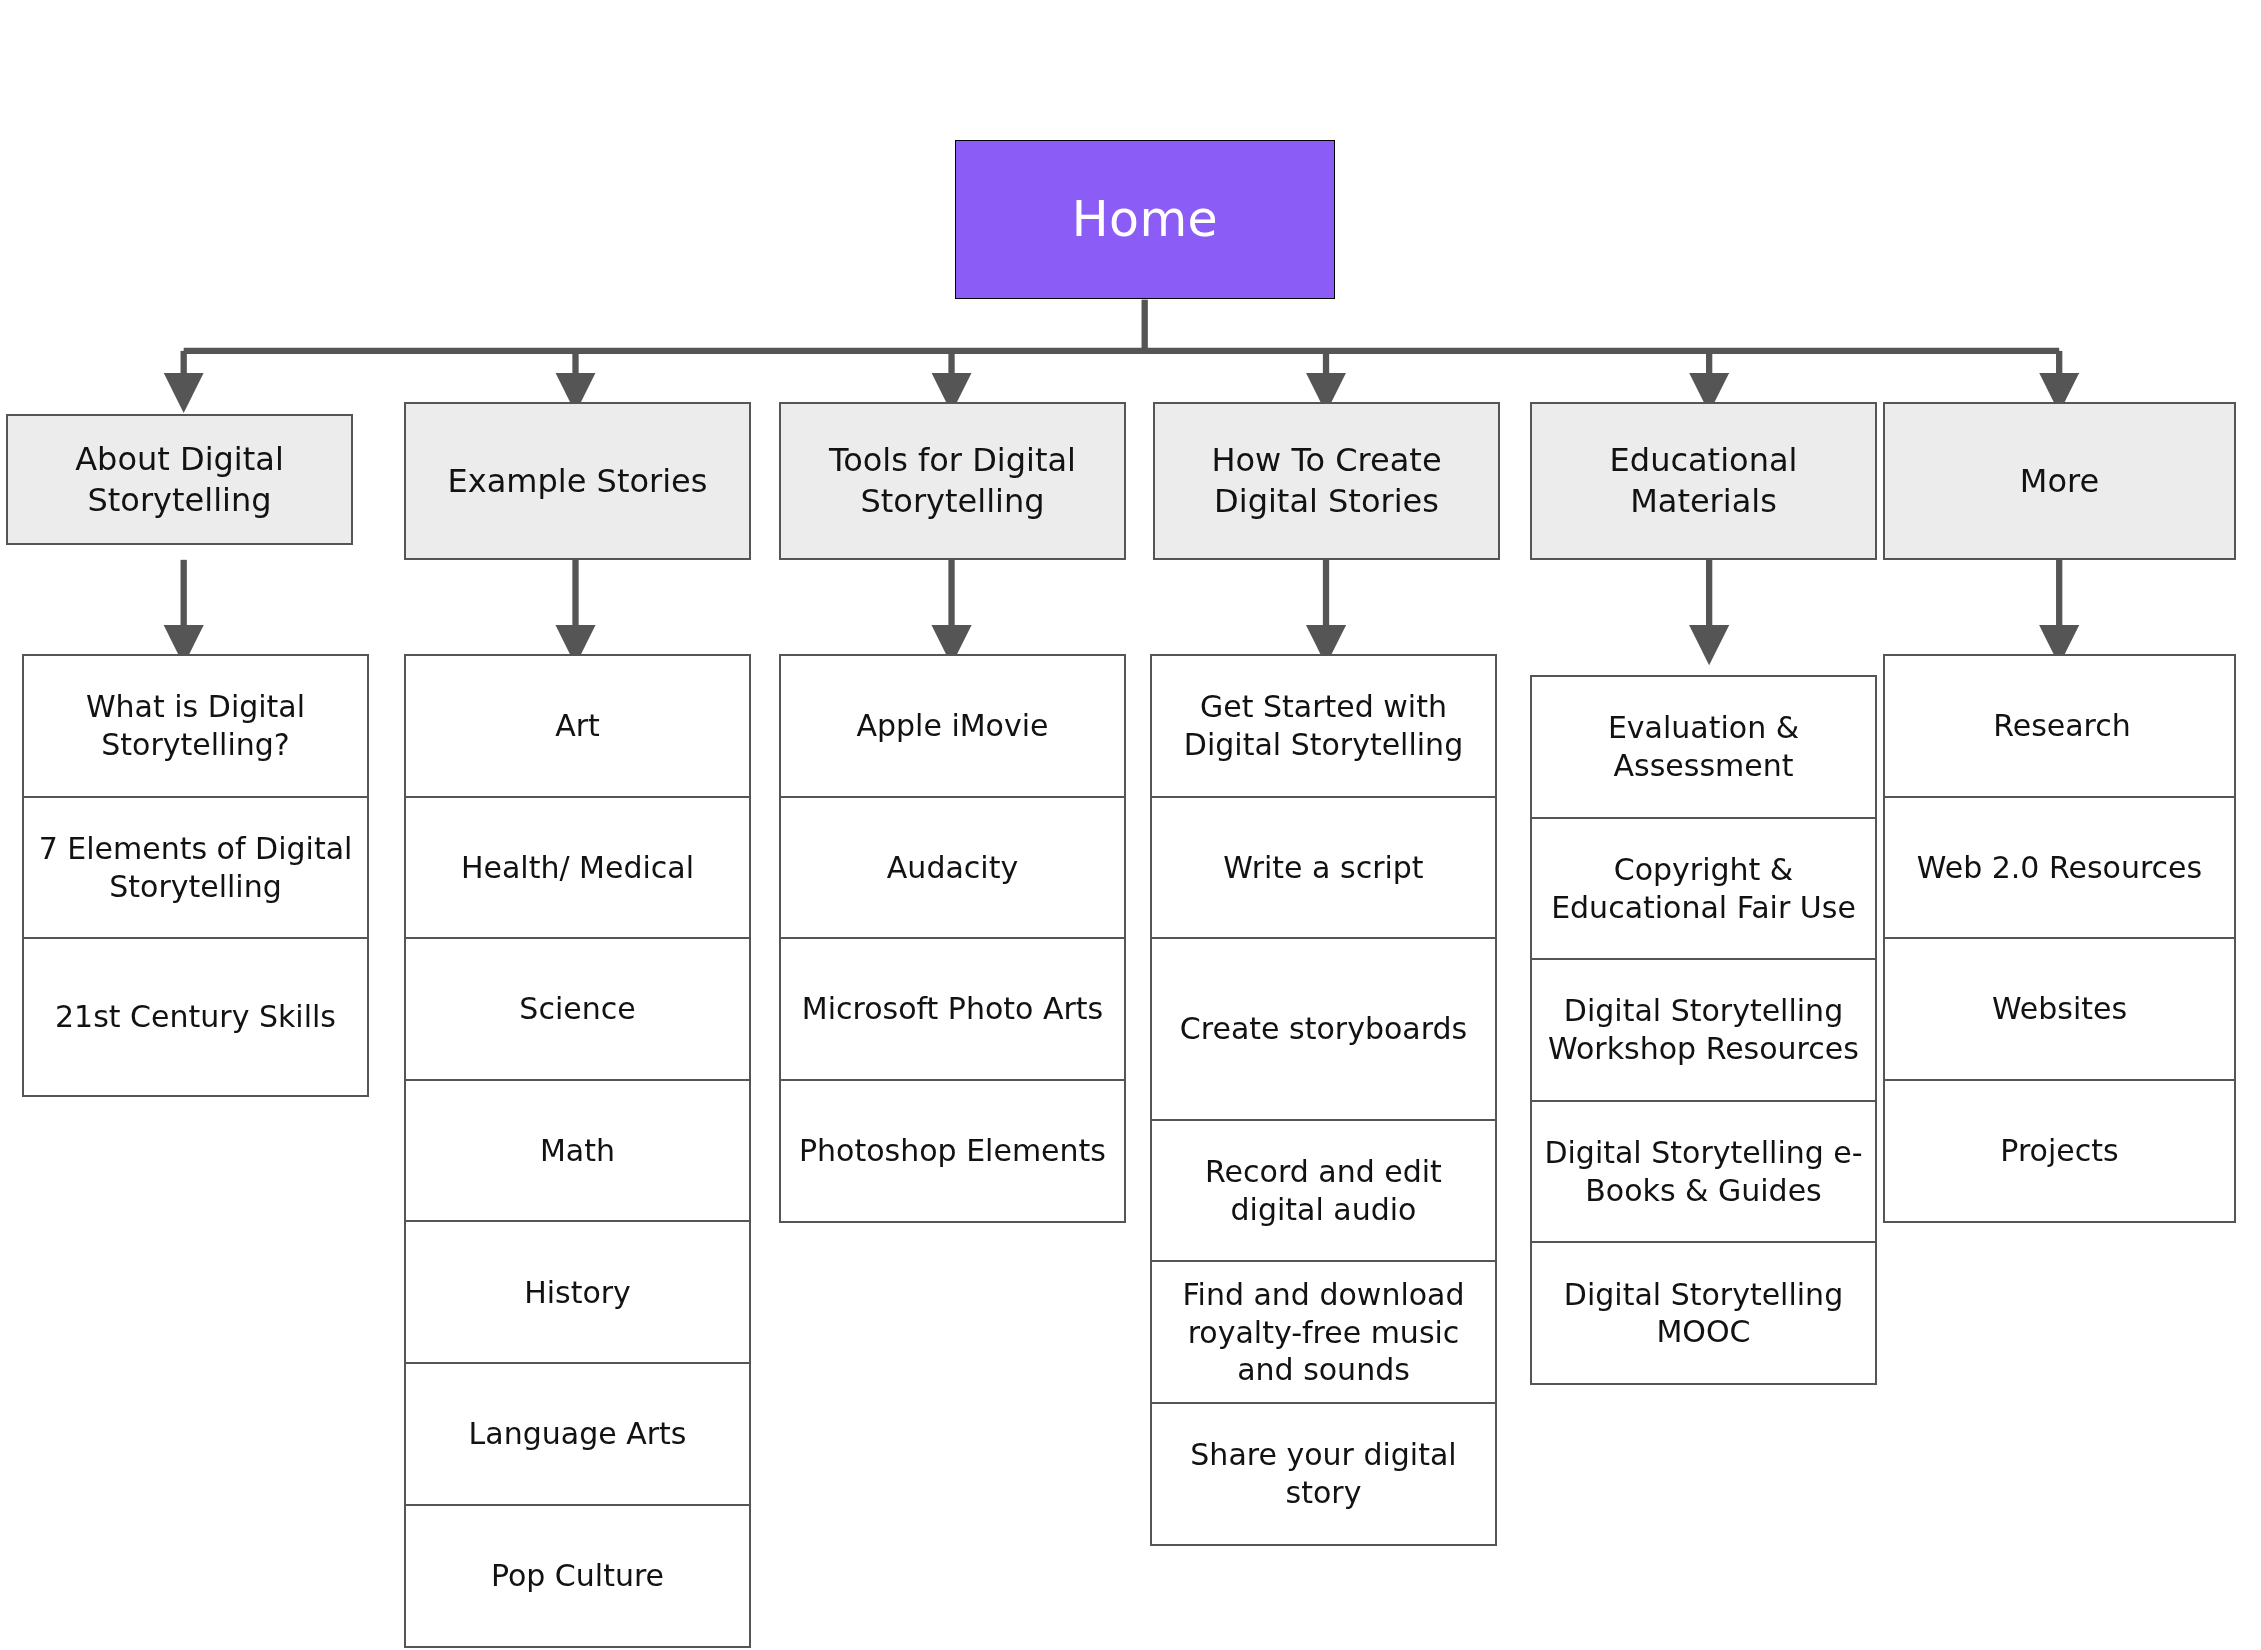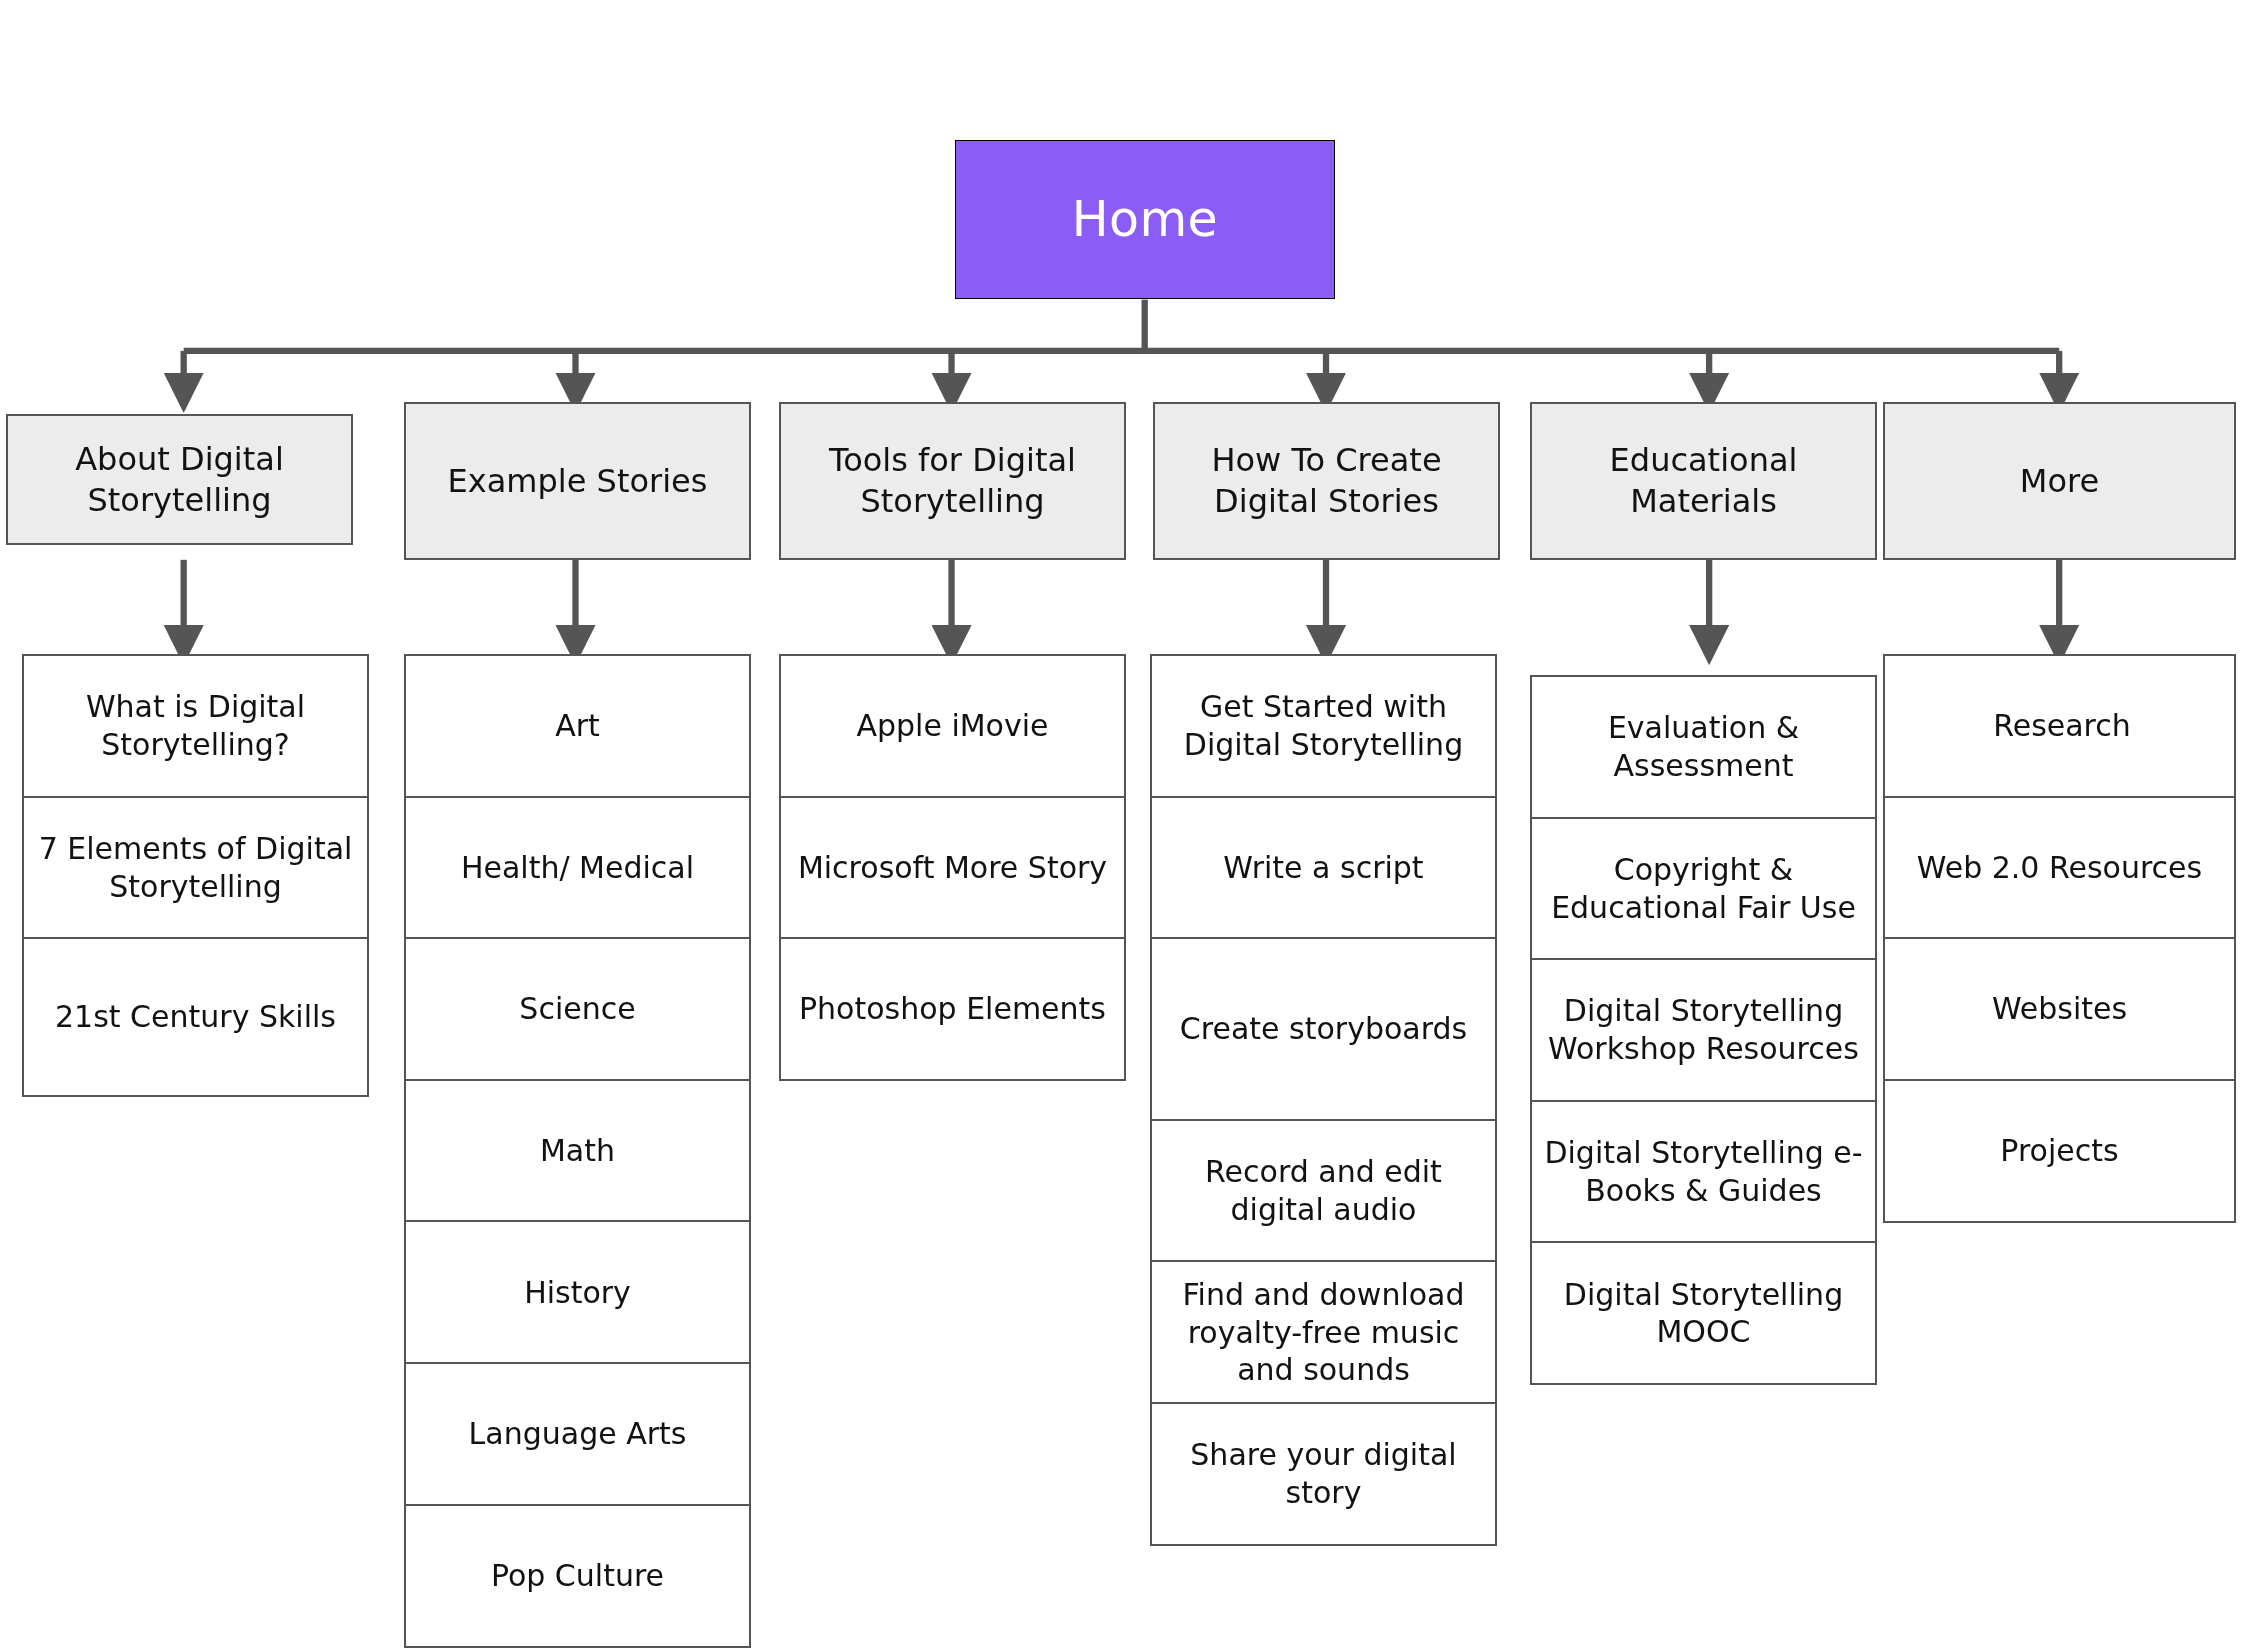--- a/index.html
+++ b/index.html
@@ -133,21 +133,22 @@
     <div class="page-node" style="height:144px;">Health/ Medical</div>
     <div class="page-node" style="height:144px;">Science</div>
     <div class="page-node" style="height:144px;">Math</div>
     <div class="page-node" style="height:144px;">History</div>
     <div class="page-node" style="height:144px;">Language Arts</div>
     <div class="page-node" style="height:144px;">Pop Culture</div>
   </div>
 
   <div class="page-stack" style="left:779px; top:654px; width:347px;">
     <div class="page-node" style="height:144px;">Apple iMovie</div>
-    <div class="page-node" style="height:144px;">Microsoft More Story</div>
+    <div class="page-node" style="height:144px;">Audacity</div>
+    <div class="page-node" style="height:144px;">Microsoft Photo Arts</div>
     <div class="page-node" style="height:144px;">Photoshop Elements</div>
   </div>
 
   <div class="page-stack" style="left:1150px; top:654px; width:347px;">
     <div class="page-node" style="height:144px;">Get Started with Digital Storytelling</div>
     <div class="page-node" style="height:144px;">Write a script</div>
     <div class="page-node" style="height:184px;">Create storyboards</div>
     <div class="page-node" style="height:144px;">Record and edit digital audio</div>
     <div class="page-node" style="height:144px;">Find and download royalty-free music and sounds</div>
     <div class="page-node" style="height:144px;">Share your digital story</div>

